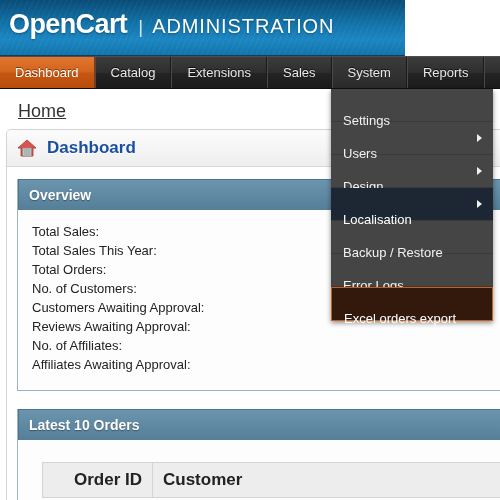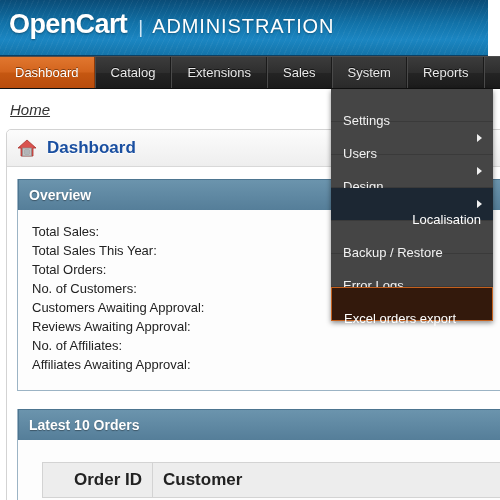--- a/index.html
+++ b/index.html
@@ -6,21 +6,21 @@
   html, body {
     width: 500px; height: 500px;
     overflow: hidden;
     font-family: "Liberation Sans", sans-serif;
     background: #ffffff;
   }
   #app { position: relative; width: 500px; height: 500px; overflow: hidden; background:#fff; }
 
   
   .header {
-    position: absolute; top: 0; left: 0; width: 488px; height: 56px;
+    position: absolute; top: 0; left: 0; width: 405px; height: 56px;
     background:
       repeating-linear-gradient(115deg,
         rgba(255,255,255,0.045) 0px, rgba(255,255,255,0.045) 1px,
         rgba(0,0,0,0) 1px, rgba(0,0,0,0) 5px),
       linear-gradient(to bottom, #0a4c77 0%, #1272a8 42%, #1b86c2 72%, #1474a9 100%);
     border-bottom: 1px solid #0b3f63;
     overflow: hidden;
   }
   .logo-wrap {
     position: absolute; left: 9px; top: 11px;
@@ -85,21 +85,20 @@
     padding: 16px 12px;
     color: #f2f2f2; font-size: 13px;
     border-bottom: 1px solid #3a3a3a;
     cursor: pointer;
     white-space: nowrap;
   }
   .menu-item:last-child { border-bottom: none; }
   .menu-item.hovered {
     background: #1c2733;
     color: #ffffff;
-    text-align: right;
   }
   .menu-item.selected {
     background: #33190c;
     border: 1px solid #c4601d;
     height: 31px; line-height: 29px;
     color: #ffffff;
   }
   .caret {
     position: absolute; right: 11px; top: 50%;
     margin-top: -4px;
@@ -108,22 +107,22 @@
     border-top: 4px solid transparent;
     border-bottom: 4px solid transparent;
   }
 
   
   .page {
     position: absolute; top: 89px; left: 0; width: 500px; height: 411px;
     background: #ffffff;
   }
   .breadcrumb {
-    position: absolute; left: 10px; top: 12px;
-    font-size: 15px; color: #333; font-style: italic;
+    position: absolute; left: 18px; top: 12px;
+    font-size: 18px; color: #333;
   }
   .breadcrumb a { color: #333; text-decoration: underline; cursor: pointer; }
 
   .container {
     position: absolute; left: 6px; top: 40px; width: 560px;
     border: 1px solid #d3d3d3;
     border-radius: 5px;
     background: #ffffff;
     overflow: hidden;
   }

